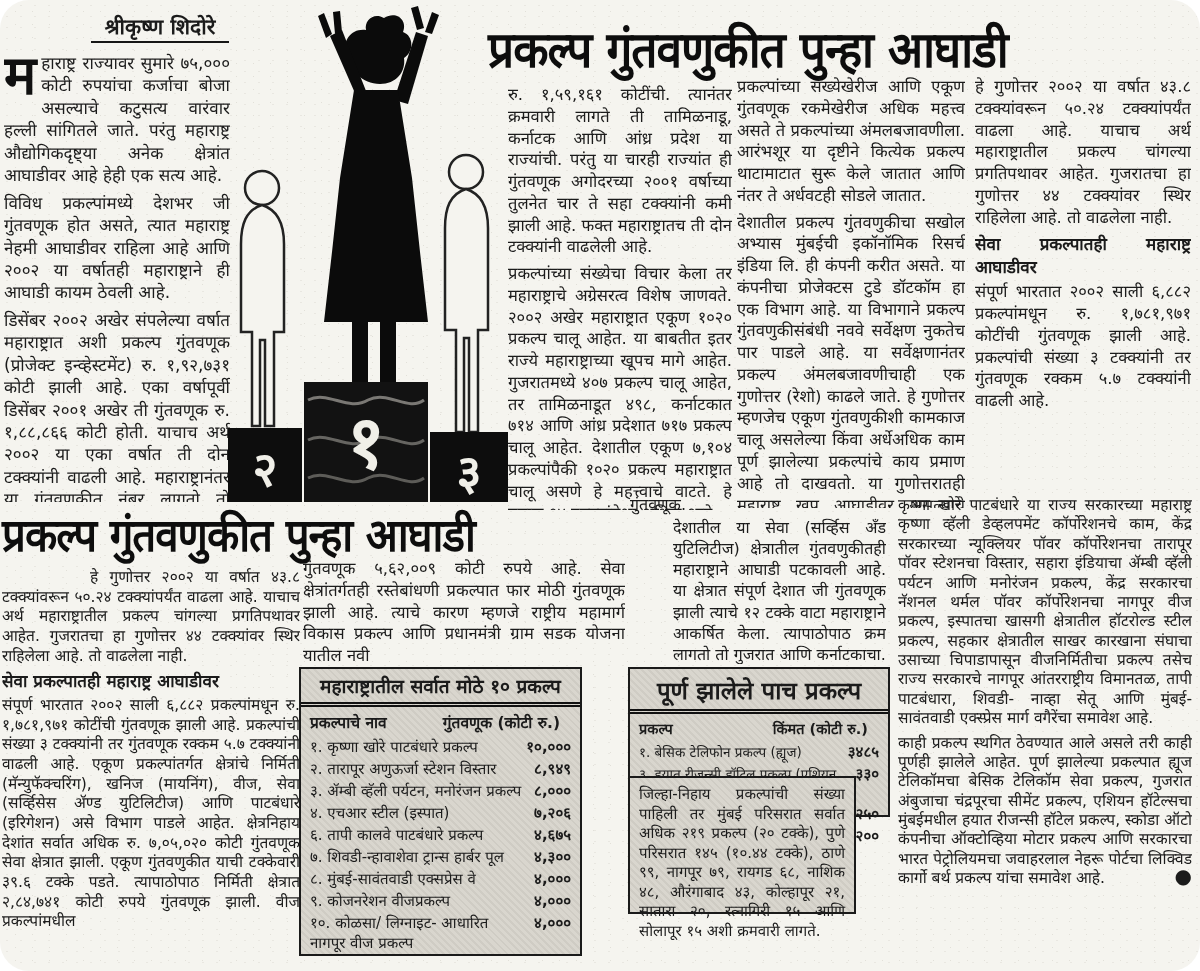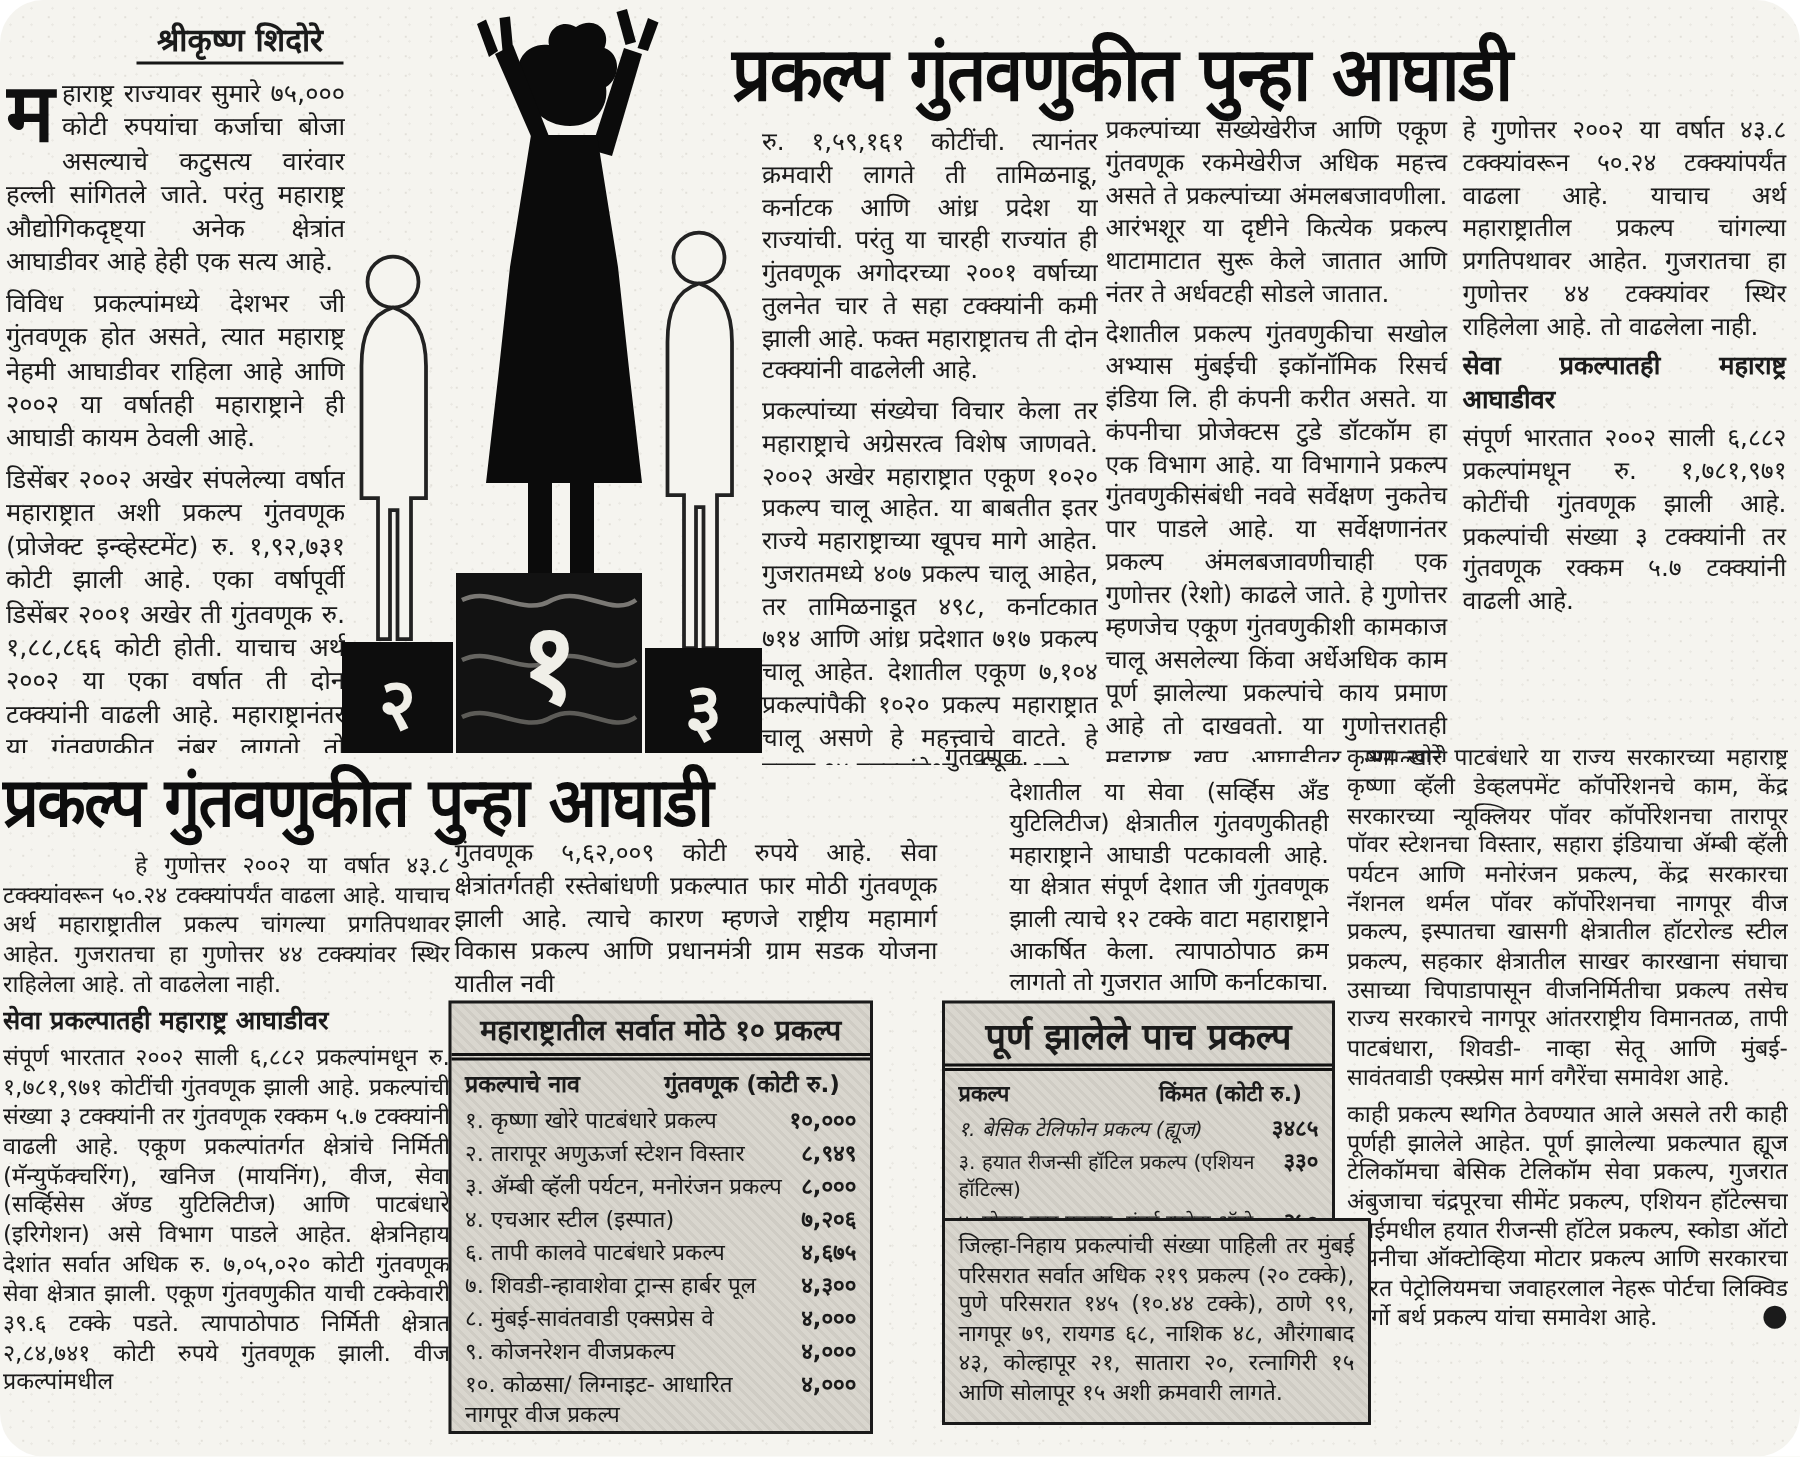--- a/index.html
+++ b/index.html
@@ -172,32 +172,32 @@
       </div>
   </div>
 
   <div class="abs databox" style="left:628px;top:667px;width:262px;height:150px;">
     <div class="box-title" style="font-size:24px;">पूर्ण झालेले पाच प्रकल्प</div>
     <div class="box-head" style="font-size:14.5px;">
       <span>प्रकल्प</span>
       <span>किंमत (कोटी रु.)</span>
     </div>
     <div class="trow">
-        <span class="nm" style="font-size:13.5px;font-style:italic;">१. बेसिक टेलिफोन प्रकल्प (ह्यूज)</span>
+        <span class="nm" style="font-size:13.5px;">१. बेसिक टेलिफोन प्रकल्प (ह्यूज)</span>
         <span class="val">३४८५</span>
       </div>
     <div class="trow">
         <span class="nm" style="font-size:13.5px;">३. हयात रीजन्सी हॉटिल प्रकल्प (एशियन हॉटिल्स)</span>
         <span class="val">३३०</span>
       </div>
     <div class="trow">
         <span class="nm" style="font-size:13.5px;">४. मोटार कार प्रकल्प- मुंबई स्कोडा ऑटो.</span>
         <span class="val">२५०</span>
       </div>
     <div class="trow">
         <span class="nm" style="font-size:13.5px;">५. लिक्विड कार्गो बर्थ, जवाहरलाल नेहरू पोर्ट</span>
         <span class="val">२००</span>
       </div>
   </div>
 
-  <div class="abs databox notebox" style="left:628px;top:812px;width:286px;height:138px;">जिल्हा-निहाय प्रकल्पांची संख्या पाहिली तर मुंबई परिसरात सर्वात अधिक २१९ प्रकल्प (२० टक्के), पुणे परिसरात १४५ (१०.४४ टक्के), ठाणे ९९, नागपूर ७९, रायगड ६८, नाशिक ४८, औरंगाबाद ४३, कोल्हापूर २१, सातारा २०, रत्नागिरी १५ आणि सोलापूर १५ अशी क्रमवारी लागते.</div>
+  <div class="abs databox notebox" style="left:628px;top:776px;width:228px;height:138px;">जिल्हा-निहाय प्रकल्पांची संख्या पाहिली तर मुंबई परिसरात सर्वात अधिक २१९ प्रकल्प (२० टक्के), पुणे परिसरात १४५ (१०.४४ टक्के), ठाणे ९९, नागपूर ७९, रायगड ६८, नाशिक ४८, औरंगाबाद ४३, कोल्हापूर २१, सातारा २०, रत्नागिरी १५ आणि सोलापूर १५ अशी क्रमवारी लागते.</div>
 
 </div>
 
 </body></html>

